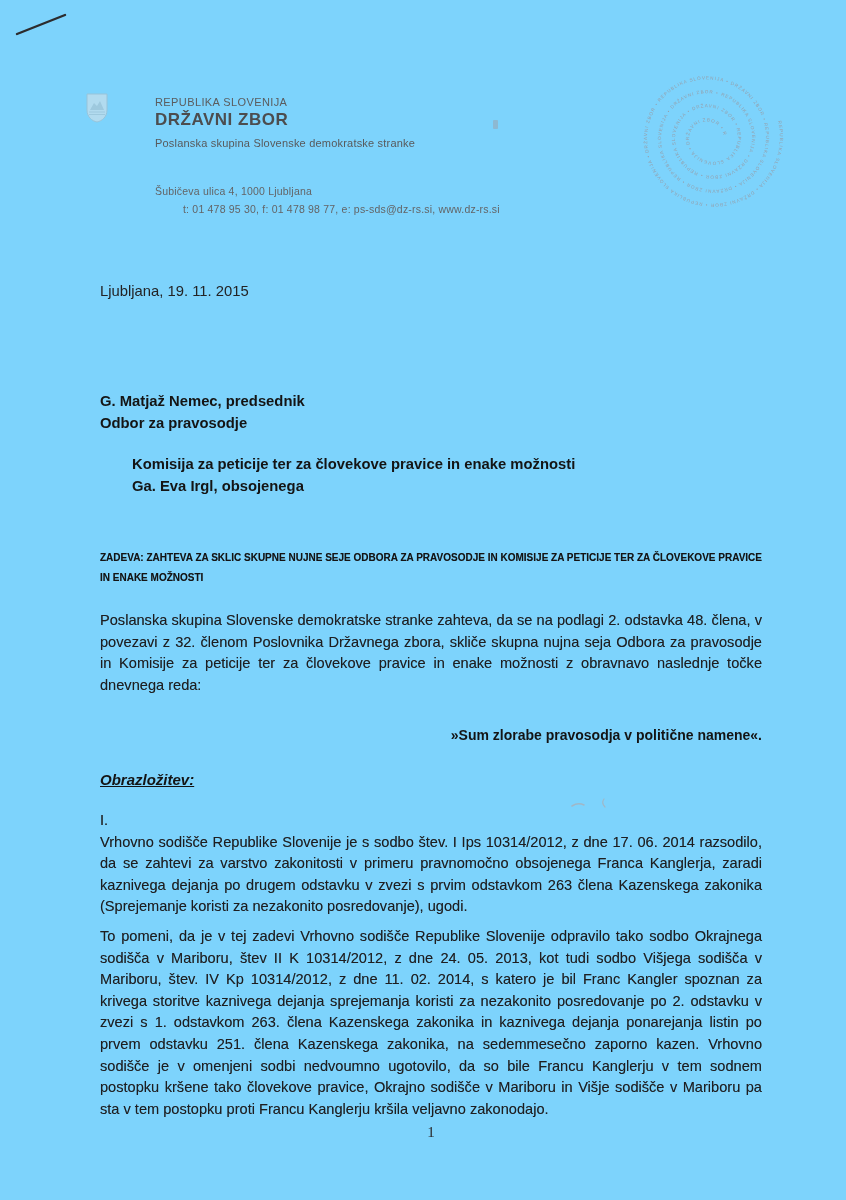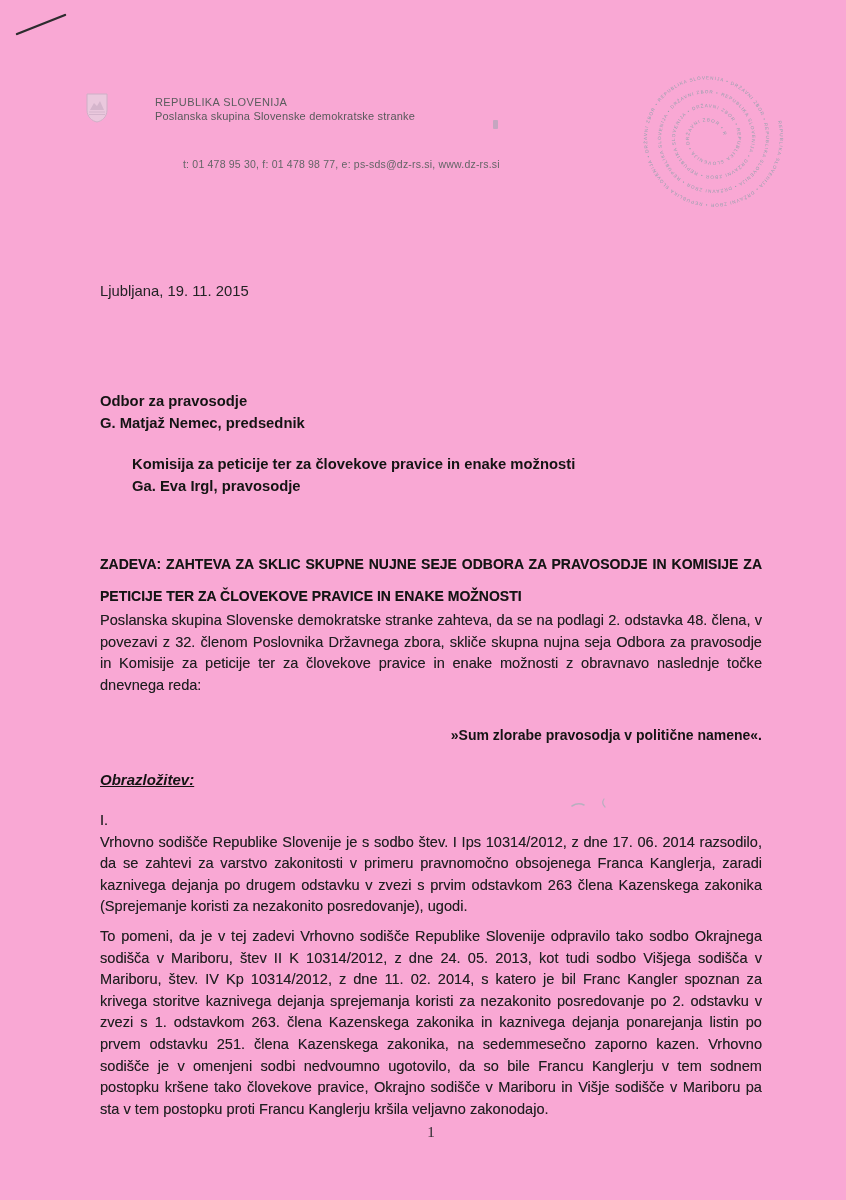--- a/index.html
+++ b/index.html
@@ -1,20 +1,20 @@
 <!DOCTYPE html>
 <html lang="sl"><head>
 <meta charset="utf-8">
 <style>
   html,body{margin:0;padding:0;background:#e8e8e6;}
   .page{
     position:relative;
     width:846px;height:1200px;
     margin:0 auto;
-    background:#f9a8d4;
+    background:#7dd3fc;
     overflow:hidden;
     font-family:"Liberation Sans", sans-serif;
     color:#1e1e20;
   }
   .abs{position:absolute;}
   .body-text{
     width:662px;
     font-size:14.6px;
     line-height:21.6px;
     text-align:justify;
@@ -25,21 +25,21 @@
   .header-block{left:155px;top:96px;width:420px;}
   .hdr-republic{font-size:11px;color:#5b5c5e;letter-spacing:.4px;margin:0 0 2px 0;}
   .hdr-assembly{font-size:17px;font-weight:bold;color:#4c4d4f;letter-spacing:.5px;margin:0 0 7px 0;}
   .hdr-group{font-size:11px;color:#58595b;letter-spacing:.2px;margin:0;}
   .hdr-address{font-size:10.5px;color:#636466;margin:0 0 6px 0;letter-spacing:.2px;}
   .hdr-contact{font-size:10.5px;color:#636466;margin:0;letter-spacing:.2px;padding-left:28px;}
   .dateline{left:100px;top:283px;font-size:14.8px;color:#232325;text-align:right;}
   .recipient-title{left:100px;top:350px;font-size:15px;}
   .recipients{left:100px;top:391px;font-size:14.8px;line-height:21.6px;}
   .recipient-group2{margin-top:20px;margin-left:32px;}
-  .subject{left:100px;top:548px;font-size:14px;line-height:32px;}
+  .subject{left:100px;top:548px;font-size:10px;line-height:20px;}
   .intro{left:100px;top:610px;}
   .agenda{left:100px;top:727px;width:662px;text-align:right;font-size:14px;}
   .explanation{left:100px;top:771px;font-size:15px;font-weight:bold;font-style:italic;text-decoration:underline;color:#141414;}
   .section-block{left:100px;top:810px;}
   .para2{left:100px;top:926px;}
   .page-number{left:100px;top:1124px;width:662px;text-align:center;font-family:"Liberation Serif", serif;font-size:15px;color:#2a2a2c;}
   .pen-stroke{left:10px;top:8px;}
   .coat-of-arms{left:85px;top:92px;opacity:.55;}
   .spiral-stamp{left:628px;top:56px;transform:rotate(-14deg);}
   .smudge-a{left:493px;top:120px;width:5px;height:9px;background:#9aa4ae;opacity:.55;border-radius:1px;}
@@ -55,22 +55,24 @@
   </svg>
 
   <svg class="abs coat-of-arms" width="24" height="32" viewBox="0 0 24 32">
     <path d="M2 2 H22 V18 C22 25 17 29 12 30 C7 29 2 25 2 18 Z" fill="#dfe3e6" stroke="#aeb6bc" stroke-width="1"></path>
     <path d="M5 18 L9 11 L12 14 L15 9 L19 18 Z" fill="#b9c1c7"></path>
     <path d="M4 20 H20 M4 22.5 H20" stroke="#b9c1c7" stroke-width="1" fill="none"></path>
   </svg>
 
   <div class="abs header-block">
     <p class="hdr-republic">REPUBLIKA SLOVENIJA</p>
+    <p class="hdr-assembly">DRŽAVNI ZBOR</p>
     <p class="hdr-group">Poslanska skupina Slovenske demokratske stranke</p>
     <div style="height:36px"></div>
+    <p class="hdr-address">Šubičeva ulica 4, 1000 Ljubljana</p>
     <p class="hdr-contact">t: 01 478 95 30, f: 01 478 98 77, e: ps-sds@dz-rs.si, www.dz-rs.si</p>
   </div>
 
   <svg class="abs spiral-stamp" width="164" height="164" viewBox="0 0 164 164">
     <defs>
       <path id="spiralPath" fill="none" d="
         M 152 82
         A 66.5 66.5 0 1 1 19 82
         A 59.5 59.5 0 1 1 138 82
         A 52.5 52.5 0 1 1 33 82
@@ -89,26 +91,26 @@
   <svg class="abs smudge-b" width="50" height="18" viewBox="0 0 50 18">
     <path d="M4 11 q6 -4 12 -1" stroke="#a9b1ba" stroke-width="1.6" fill="none" stroke-linecap="round"></path>
     <path d="M36 4 q-3 4 1 8" stroke="#a9b1ba" stroke-width="1.2" fill="none" stroke-linecap="round"></path>
   </svg>
 
   <div class="abs dateline">Ljubljana, 19. 11. 2015</div>
 
 
   <div class="abs recipients bold">
     <div>
+      <div>G. Matjaž Nemec, predsednik</div>
       <div>Odbor za pravosodje</div>
-      <div>G. Matjaž Nemec, predsednik</div>
     </div>
     <div class="recipient-group2">
       <div>Komisija za peticije ter za človekove pravice in enake možnosti</div>
-      <div>Ga. Eva Irgl, pravosodje</div>
+      <div>Ga. Eva Irgl, obsojenega</div>
     </div>
   </div>
 
   <div class="abs subject body-text bold">ZADEVA: ZAHTEVA ZA SKLIC SKUPNE NUJNE SEJE ODBORA ZA PRAVOSODJE IN KOMISIJE ZA PETICIJE TER ZA ČLOVEKOVE PRAVICE IN ENAKE MOŽNOSTI</div>
 
   <div class="abs intro body-text">Poslanska skupina Slovenske demokratske stranke zahteva, da se na podlagi 2. odstavka 48. člena, v povezavi z 32. členom Poslovnika Državnega zbora, skliče skupna nujna seja Odbora za pravosodje in Komisije za peticije ter za človekove pravice in enake možnosti z obravnavo naslednje točke dnevnega reda:</div>
 
   <div class="abs agenda bold">»Sum zlorabe pravosodja v politične namene«.</div>
 
   <div class="abs explanation">Obrazložitev:</div>

